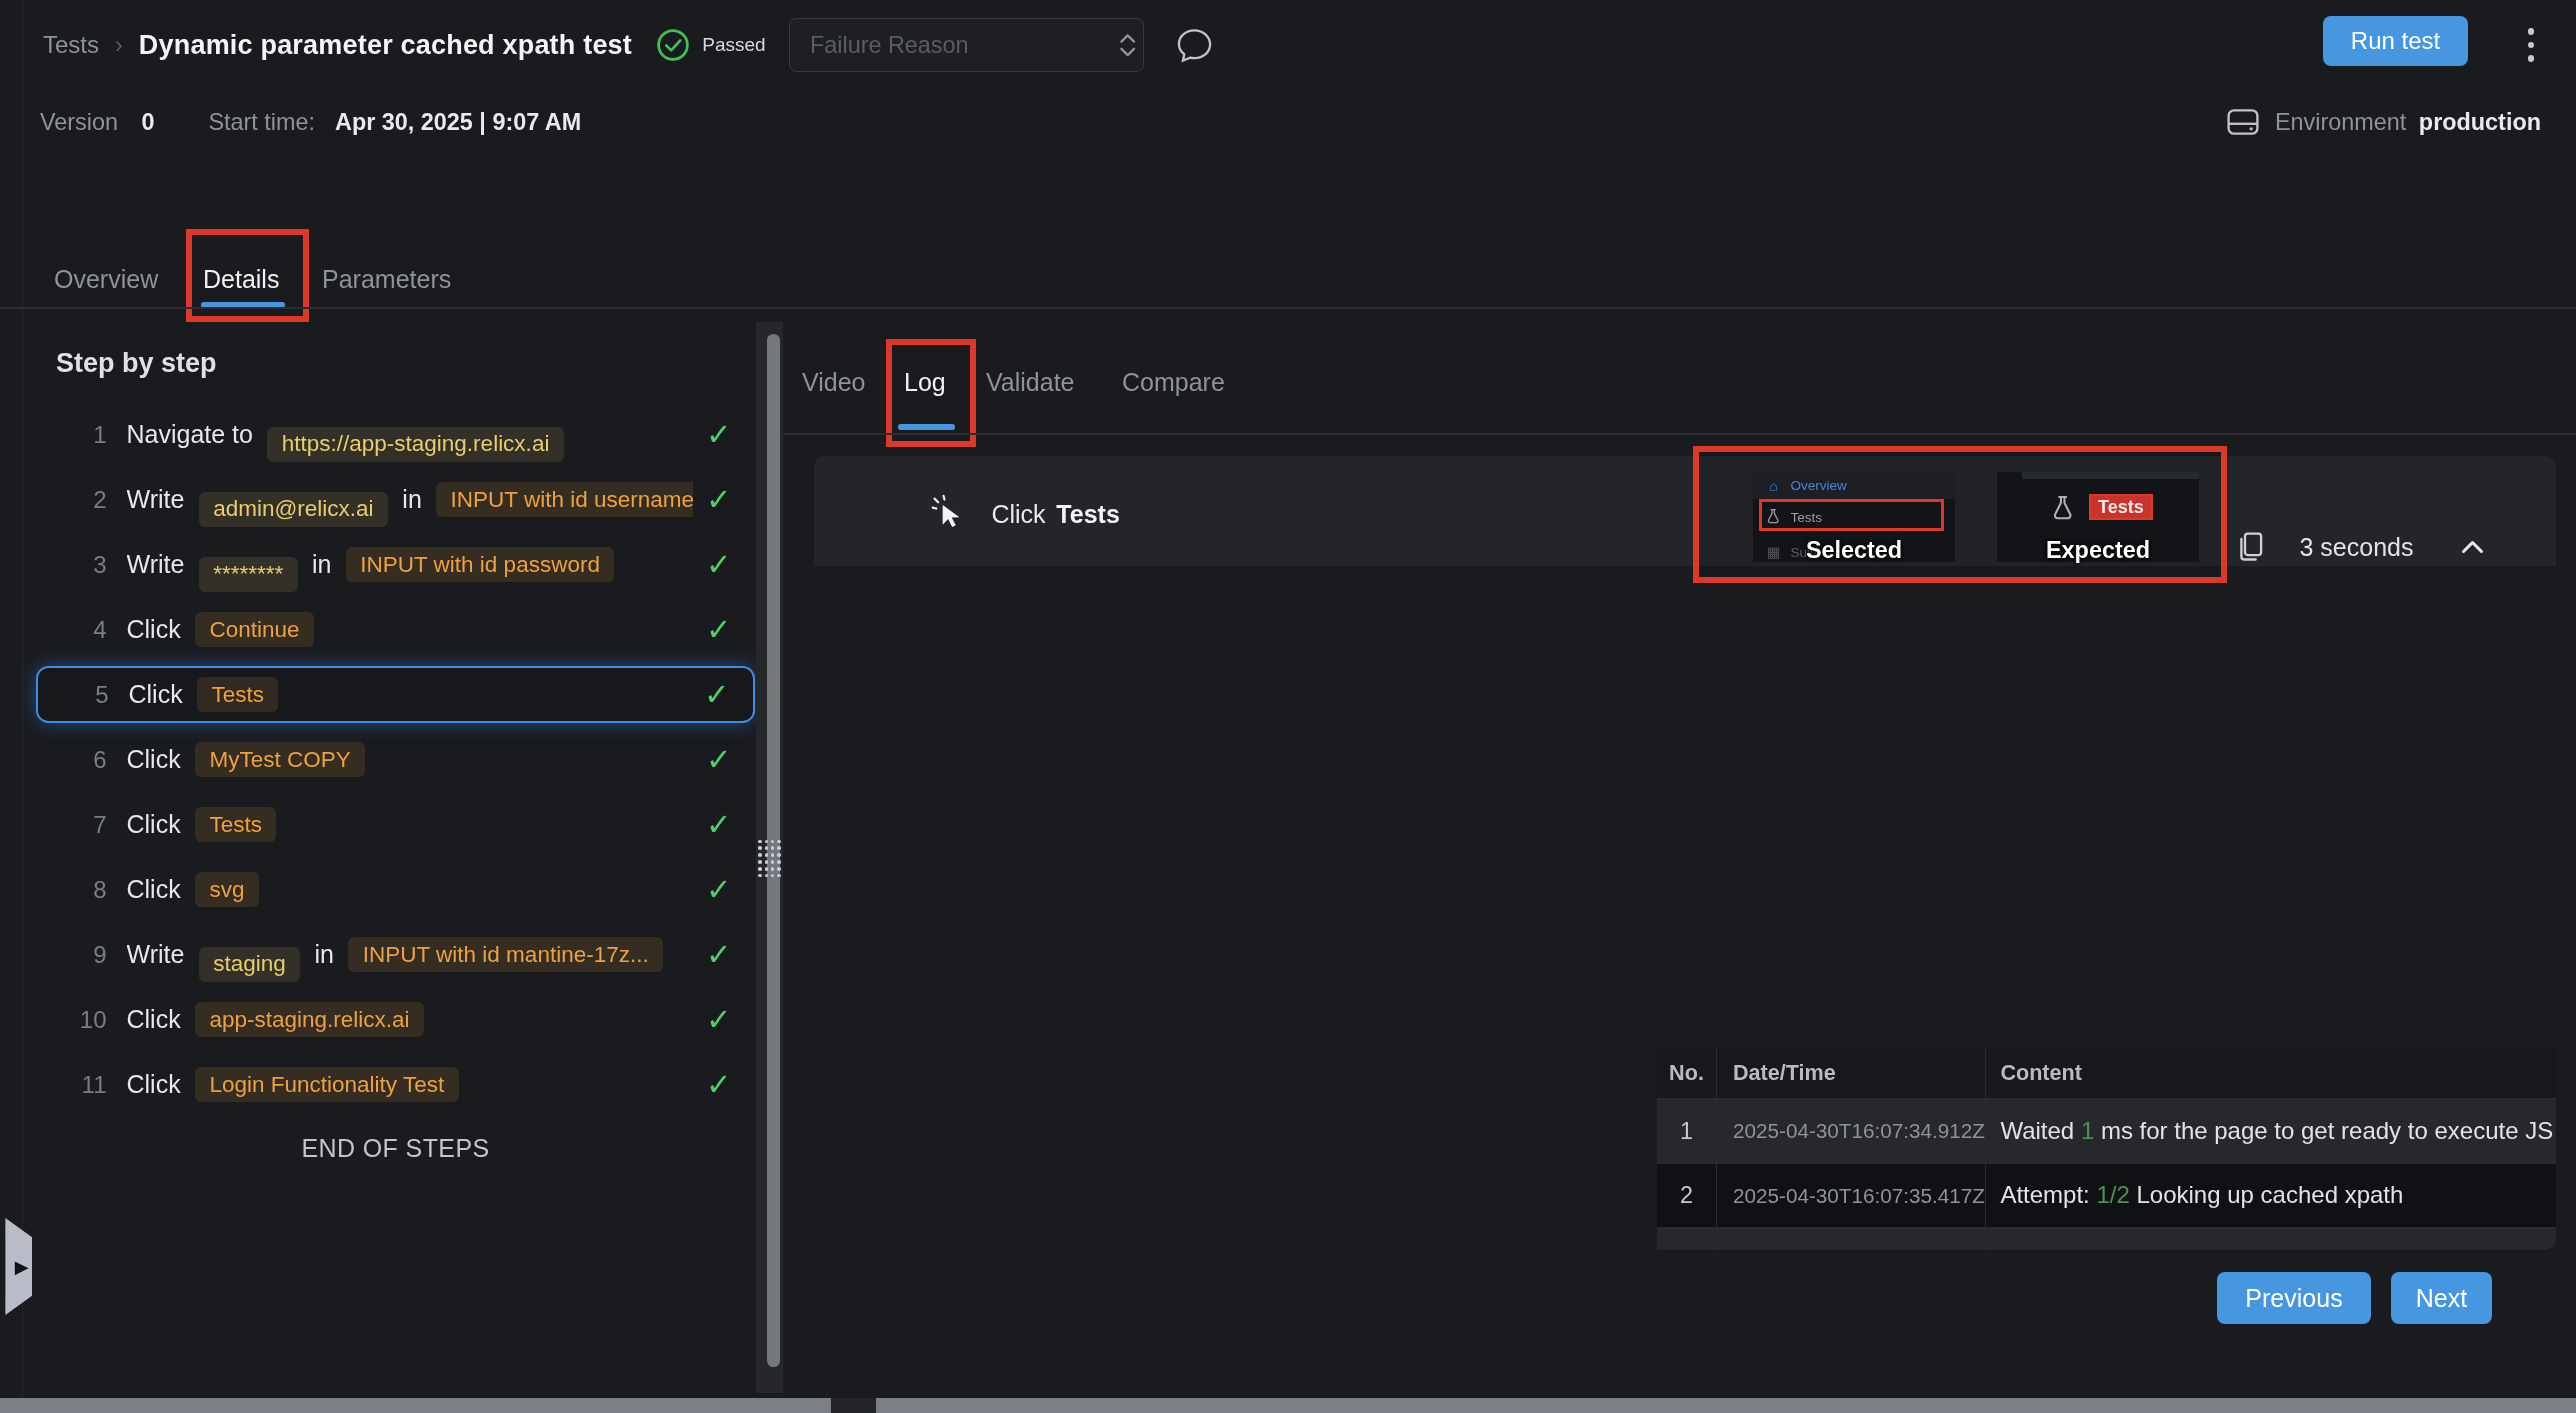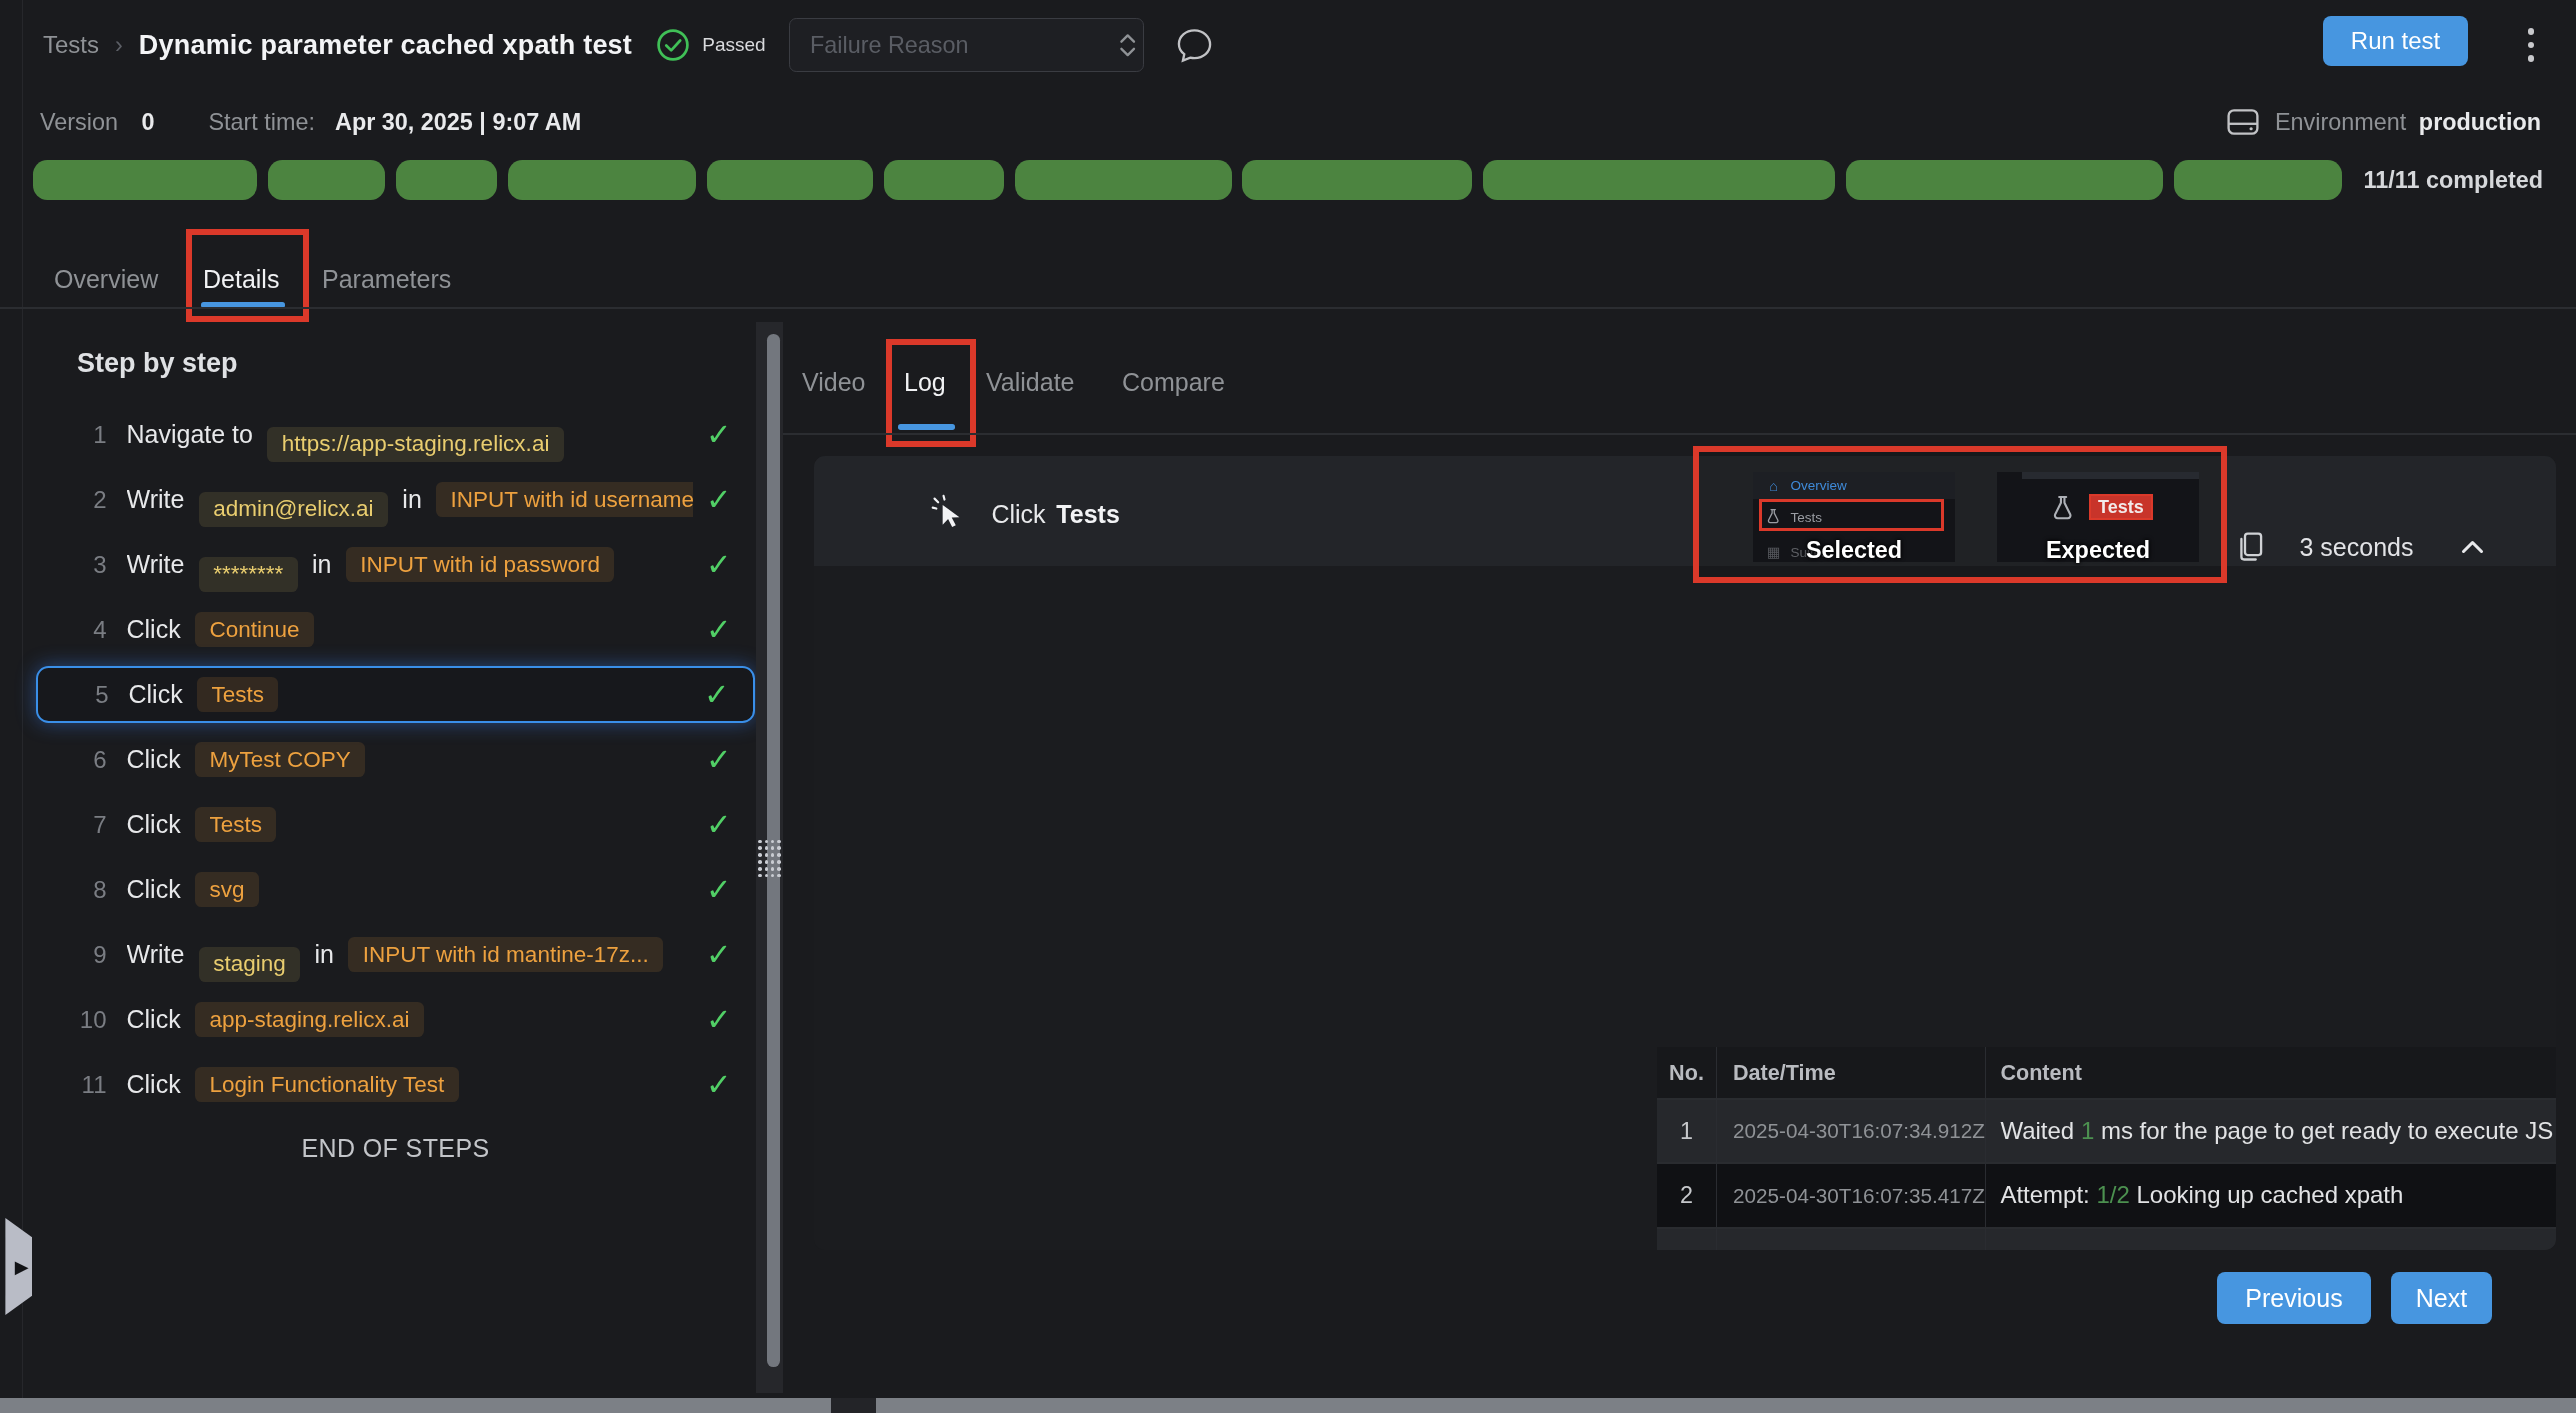--- a/index.html
+++ b/index.html
@@ -41,21 +41,21 @@
   .tab{position:absolute;font-size:25px;color:#8f9296;top:36px;cursor:pointer;white-space:nowrap;}
   .tab.active{color:#f1f2f4;}
   #tab-overview{left:54px;}
   #tab-details{left:203px;}
   #tab-parameters{left:322px;}
   #details-underline{left:201px;top:73px;width:84px;height:6.3px;background:var(--accent-blue);border-radius:2.7px;}
   #main-divider{left:0;top:307px;width:2576px;height:1.8px;background:#2b2d31;}
   .redbox{border:6.3px solid var(--annotation-red);}
   #redbox-details{left:186px;top:0px;width:123px;height:93px;}
   
-  #steps-heading{left:77px;top:348px;font-size:27px;font-weight:bold;color:#dfe1e4;}
+  #steps-heading{left:56px;top:348px;font-size:27px;font-weight:bold;color:#dfe1e4;}
   #steps-list{left:36px;top:406px;width:719px;}
   .step-row{position:relative;display:flex;align-items:center;height:57px;margin-bottom:8px;padding:0 23.4px 0 30.5px;}
   .step-row.selected{border:2.7px solid var(--selected-blue);border-radius:12.6px;
     box-shadow:0 0 20px rgba(59,130,246,.45);background:#17181c;}
   .step-num{width:40px;text-align:right;color:#7a7d83;font-size:24px;margin-right:20px;flex:none;}
   .step-tokens{display:flex;align-items:center;gap:14.4px;flex:1;min-width:0;white-space:nowrap;overflow:hidden;}
   .tok-text{color:#e7e8ea;font-size:25px;}
   .tok-value{color:var(--badge-yellow);background:rgba(233,205,111,.12);border-radius:6.3px;
     padding:4.5px 14.4px;font-size:22.5px;margin-top:19px;}
   .tok-selector{color:var(--badge-orange);background:rgba(237,161,63,.13);border-radius:6.3px;
@@ -186,36 +186,20 @@
       <svg width="38" height="36" viewBox="0 0 42 40">
         <rect x="5" y="7" width="32" height="26" rx="6" fill="none" stroke="#c1c2c5" stroke-width="2.6"></rect>
         <path d="M5 22 H37" stroke="#c1c2c5" stroke-width="2.6"></path>
         <circle cx="30" cy="27.5" r="1.8" fill="#c1c2c5"></circle>
       </svg>
       <span class="meta-dim">Environment</span>
       <span class="meta-strong">production</span>
     </span>
   </div>
 
-  <div class="abs" id="progress">
-    <div id="progress-segments">
-        <div class="pseg" style="flex: 256 0 0px;"></div>
-        <div class="pseg" style="flex: 133 0 0px;"></div>
-        <div class="pseg" style="flex: 116 0 0px;"></div>
-        <div class="pseg" style="flex: 214 0 0px;"></div>
-        <div class="pseg" style="flex: 190 0 0px;"></div>
-        <div class="pseg" style="flex: 137 0 0px;"></div>
-        <div class="pseg" style="flex: 247 0 0px;"></div>
-        <div class="pseg" style="flex: 262 0 0px;"></div>
-        <div class="pseg" style="flex: 402 0 0px;"></div>
-        <div class="pseg" style="flex: 361 0 0px;"></div>
-        <div class="pseg" style="flex: 192 0 0px;"></div>
-      </div>
-    <span id="progress-label">11/11 completed</span>
-  </div>
 
   <div class="abs" id="main-tabs">
     <span class="tab" id="tab-overview">Overview</span>
     <span class="tab active" id="tab-details">Details</span>
     <span class="tab" id="tab-parameters">Parameters</span>
     <div class="abs" id="details-underline"></div>
     <div class="abs redbox" id="redbox-details"></div>
   </div>
   <div class="abs" id="main-divider"></div>
 

